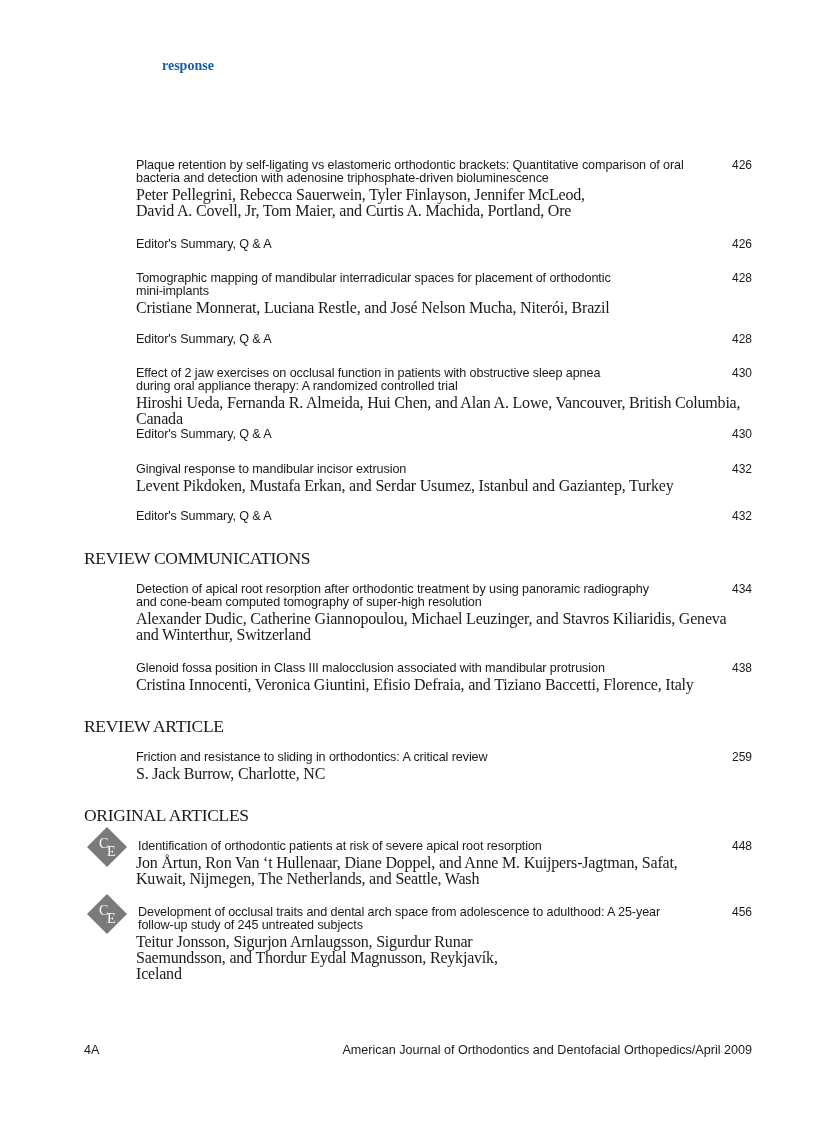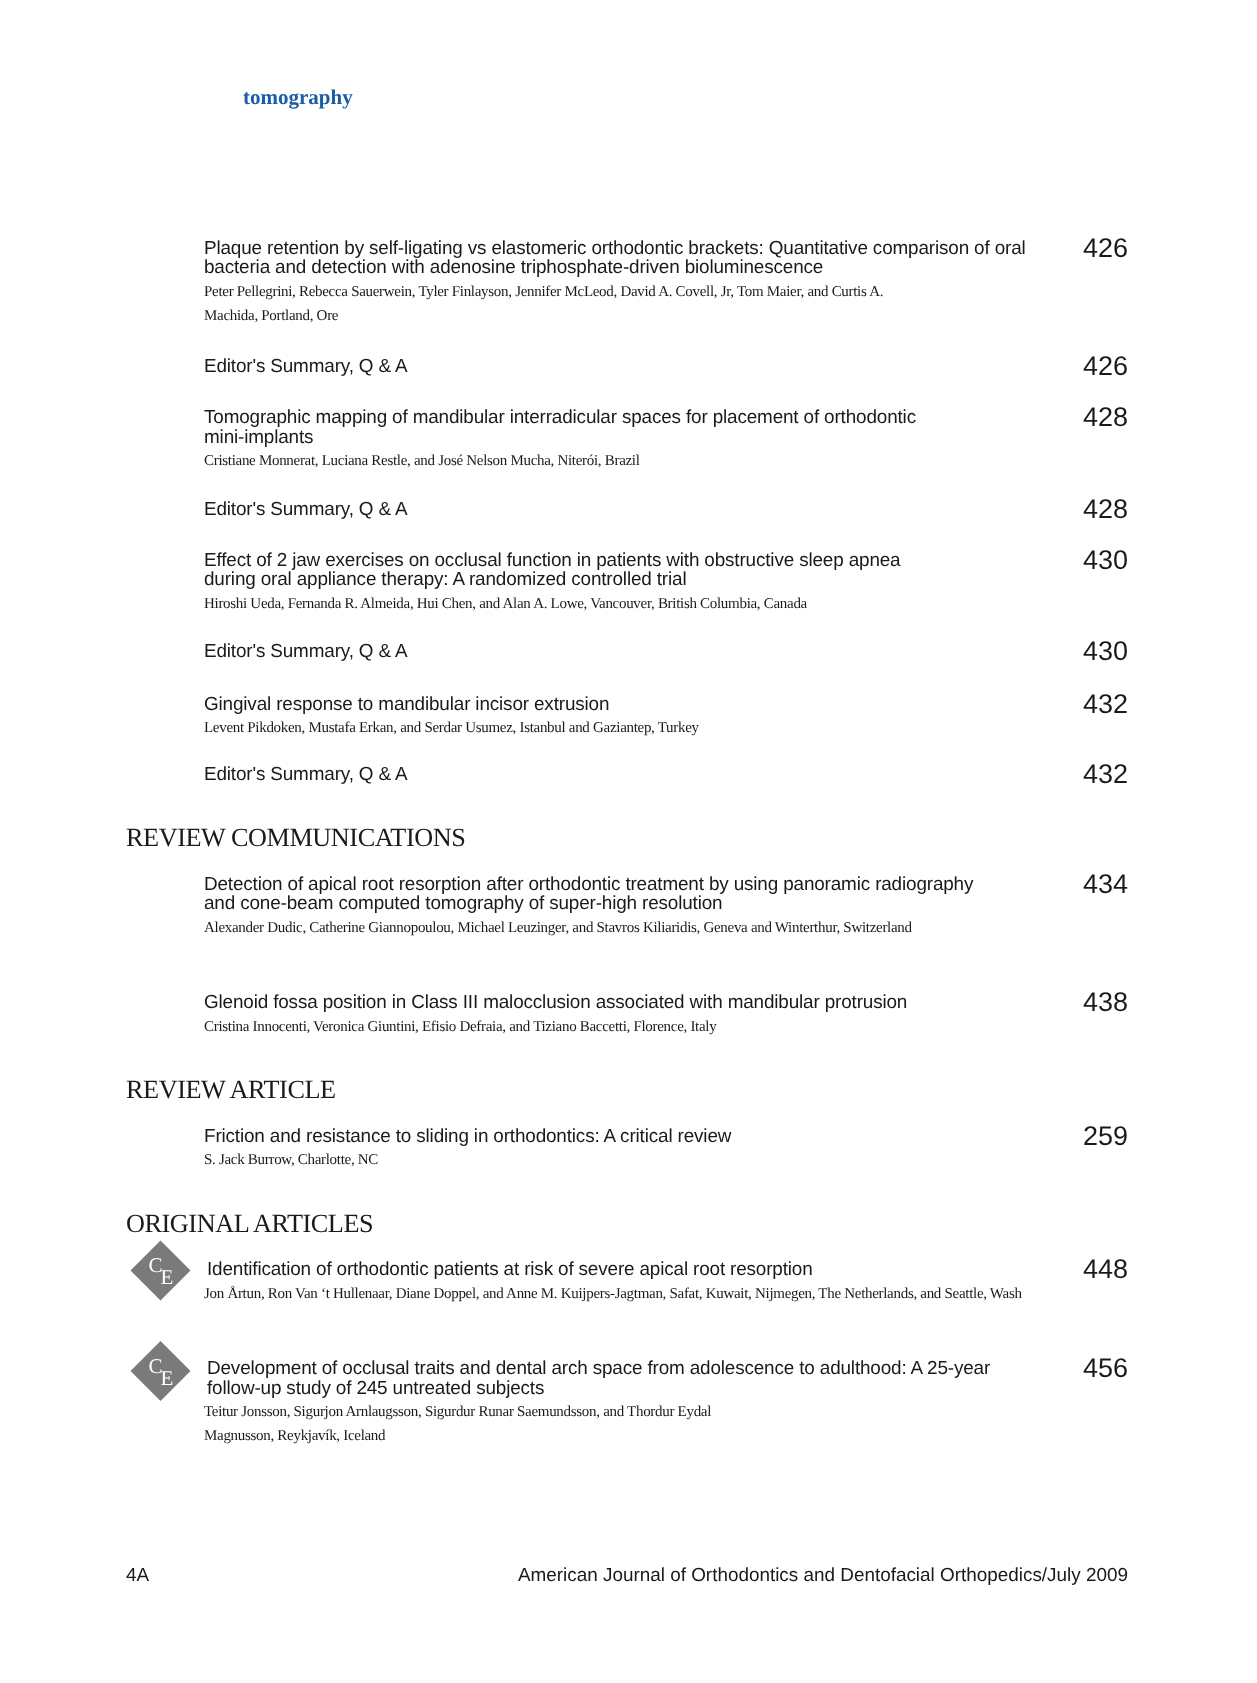--- a/index.html
+++ b/index.html
@@ -4,35 +4,35 @@
 <style>
   html, body { margin: 0; padding: 0; background: #ffffff; }
   body { width: 838px; height: 1122px; position: relative; overflow: hidden; color: #1a1a1a; }
   .header { position: absolute; left: 136px; top: 58px; display: flex; align-items: baseline; }
   .header-title { font-family: "Liberation Serif", serif; font-size: 27px; color: #1b5ea8; letter-spacing: 0.3px; }
   .header-sub { font-family: "Liberation Serif", serif; font-size: 14px; color: #1b5ea8; font-weight: bold; margin-left: 26px; }
 
   .entry { position: absolute; left: 136px; width: 616px; }
   .title-row { display: flex; justify-content: space-between; align-items: flex-start; }
   .title { font-family: Liberation Sans, sans-serif; font-size: 12.6px; line-height: 13px; width: 585px; color: #1a1a1a; letter-spacing: -0.1px; }
-  .page { font-family: "Liberation Sans", sans-serif; font-size: 18px; line-height: 13px; color: #1a1a1a; text-align: right; }
-  .authors { font-family: "Liberation Serif", serif; font-size: 10px; line-height: 16px; margin-top: 2px; color: #1a1a1a; letter-spacing: -0.2px; }
+  .page { font-family: "Liberation Sans", sans-serif; font-size: 12px; line-height: 13px; color: #1a1a1a; text-align: right; }
+  .authors { font-family: "Liberation Serif", serif; font-size: 16px; line-height: 16px; margin-top: 2px; color: #1a1a1a; letter-spacing: -0.2px; }
 
   .section-heading { position: absolute; left: 84px; font-family: "Liberation Serif", serif; font-size: 17.5px; color: #1a1a1a; letter-spacing: -0.3px; }
 
   .ce-badge { position: absolute; left: 86px; width: 42px; height: 42px; }
   .ce-badge svg { display: block; }
 
   .footer { position: absolute; left: 84px; top: 1043px; width: 668px; display: flex; justify-content: space-between; font-family: "Liberation Sans", sans-serif; font-size: 12.6px; color: #1a1a1a; }
 </style>
 </head>
 <body>
 
 <div class="header">
-  <span class="header-sub">tomography</span>
+  <span class="header-sub">response</span>
 </div>
 
 <div class="entry" style="top:159px">
   <div class="title-row">
     <span class="title">Plaque retention by self-ligating vs elastomeric orthodontic brackets: Quantitative comparison of oral bacteria and detection with adenosine triphosphate-driven bioluminescence</span>
     <span class="page">426</span>
   </div>
   <div class="authors" style="width:480px">Peter Pellegrini, Rebecca Sauerwein, Tyler Finlayson, Jennifer McLeod, David A. Covell, Jr, Tom Maier, and Curtis A. Machida, Portland, Ore</div>
 </div>
 
@@ -145,14 +145,14 @@
 <div class="entry" style="top:906px">
   <div class="title-row">
     <span class="title" style="width:535px; padding-left:2px">Development of occlusal traits and dental arch space from adolescence to adulthood: A 25-year follow-up study of 245 untreated subjects</span>
     <span class="page">456</span>
   </div>
   <div class="authors" style="width:370px">Teitur Jonsson, Sigurjon Arnlaugsson, Sigurdur Runar Saemundsson, and Thordur Eydal Magnusson, Reykjavík, Iceland</div>
 </div>
 
 <div class="footer">
   <span>4A</span>
-  <span>American Journal of Orthodontics and Dentofacial Orthopedics/July 2009</span>
+  <span>American Journal of Orthodontics and Dentofacial Orthopedics/April 2009</span>
 </div>
 
 </body></html>

